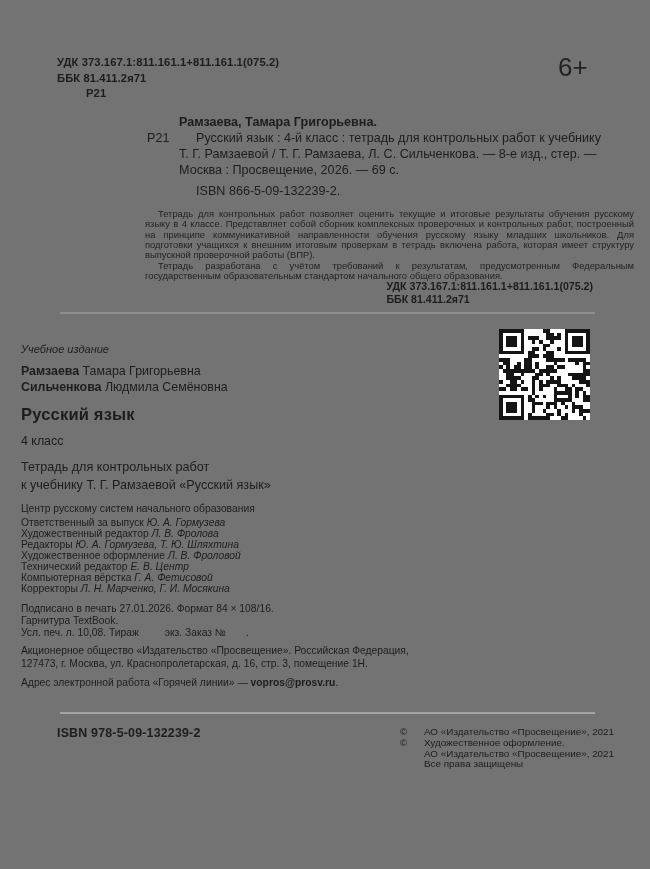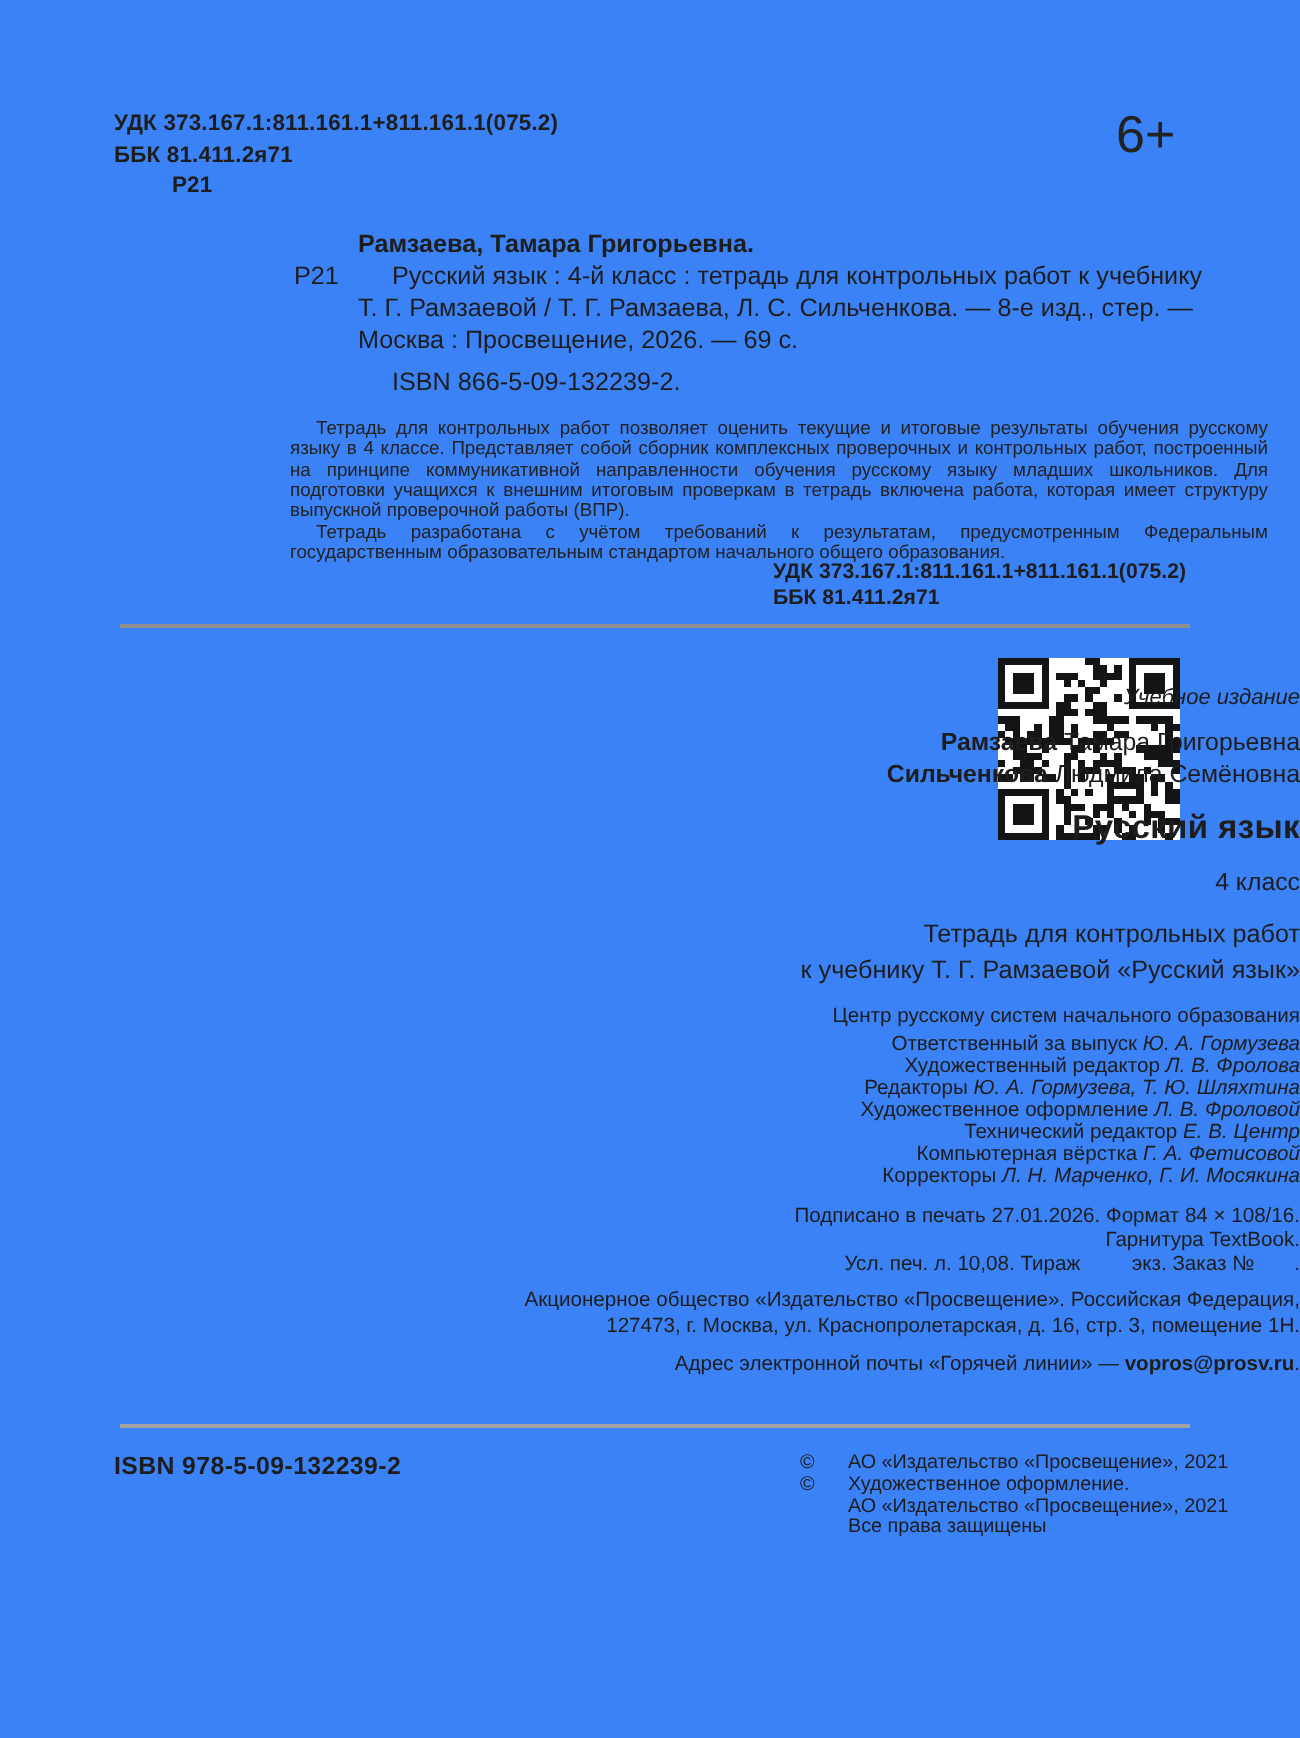--- a/index.html
+++ b/index.html
@@ -1,17 +1,17 @@
 <!DOCTYPE html>
 <html><head>
 <meta charset="utf-8">
 <style>
   html,body{margin:0;padding:0;background:#ffffff;}
   .page{
-    position:relative;width:650px;height:869px;background:#3b82f6;
+    position:relative;width:650px;height:869px;background:#737373;
     font-family:"Liberation Sans",sans-serif;color:#1d1d1d;overflow:hidden;
   }
   
   .top-class{position:absolute;left:57px;top:55px;font-size:11.2px;font-weight:bold;line-height:15.5px;letter-spacing:.1px;}
   .top-class .sign{margin-left:29px;}
   
   .age{position:absolute;left:558px;top:52px;font-size:26px;font-weight:400;color:#222;}
   
   .bib{position:absolute;left:123px;top:114px;width:472px;font-size:12.6px;line-height:16px;margin-left:24px;}
   .bib .b-head{margin-left:32px;font-weight:bold;white-space:nowrap;}
@@ -25,21 +25,21 @@
   
   .udc-right{position:absolute;right:57px;top:280px;font-size:10.6px;font-weight:bold;line-height:13px;text-align:left;}
   
   .rule{position:absolute;left:60px;right:55px;height:2px;background:#8f8f8f;}
   .rule.top-rule{top:312px;}
   .rule.bottom-rule{top:712px;height:1.6px;background:#a3a3a3;}
   
   .qr{position:absolute;left:499px;top:329px;width:91px;height:91px;}
   .qr svg{width:100%;height:100%;shape-rendering:crispEdges;}
   
-  .edition{position:absolute;left:0;right:0;top:343px;text-align:right;margin-left:21px;}
+  .edition{position:absolute;left:0;right:0;top:343px;text-align:left;margin-left:21px;}
   .ed-kind{font-size:11px;font-style:italic;}
   .ed-authors{margin-top:9px;font-size:12.4px;line-height:15.5px;}
   .ed-title{margin-top:10px;font-size:16.5px;font-weight:bold;letter-spacing:.2px;}
   .ed-grade{margin-top:10px;font-size:12.4px;}
   .ed-subtitle{margin-top:11px;font-size:12.6px;line-height:17.5px;}
   .ed-center{margin-top:9px;font-size:10.3px;}
   .ed-credits{margin-top:3px;font-size:10.3px;line-height:11px;}
   .ed-print{margin-top:9px;font-size:10.3px;line-height:11.8px;}
   .ed-publisher{margin-top:7px;font-size:10.3px;line-height:12.5px;}
   .ed-email{margin-top:7px;font-size:10.3px;}
@@ -334,21 +334,21 @@
     <div class="ed-print">
       <div>Подписано в печать 27.01.2026. Формат 84 × 108/16.</div>
       <div>Гарнитура TextBook.</div>
       <div>Усл. печ. л. 10,08. Тираж &nbsp;&nbsp;&nbsp;&nbsp;&nbsp;&nbsp;&nbsp; экз. Заказ № &nbsp;&nbsp;&nbsp;&nbsp;&nbsp; .</div>
     </div>
     <div class="ed-publisher">
       <div>Акционерное общество «Издательство «Просвещение». Российская Федерация,</div>
       <div>127473, г. Москва, ул. Краснопролетарская, д. 16, стр. 3, помещение 1Н.</div>
     </div>
     <div class="ed-email">
-      <span>Адрес электронной почты «Горячей линии» —</span> <b>vopros@prosv.ru</b><span>.</span>
+      <span>Адрес электронной работа «Горячей линии» —</span> <b>vopros@prosv.ru</b><span>.</span>
     </div>
   </div>
 
   <div class="rule bottom-rule"></div>
 
   <div class="f-isbn">ISBN 978-5-09-132239-2</div>
   <div class="f-copy">
     <div class="copy-row">
       <span class="copy-sym">©</span>
       <div>

